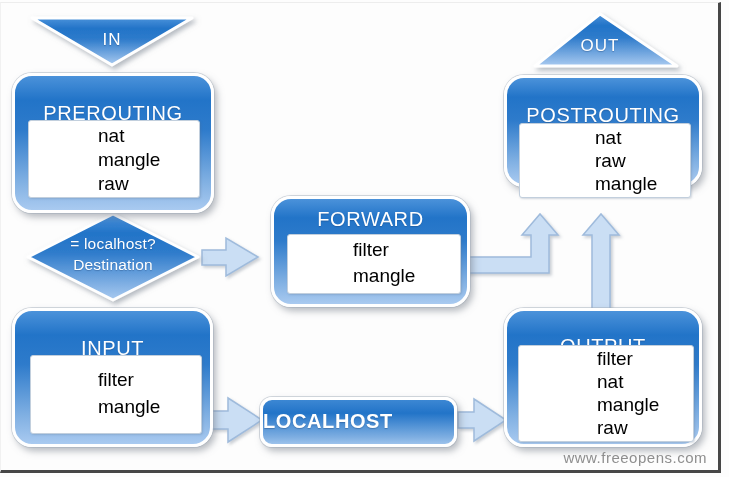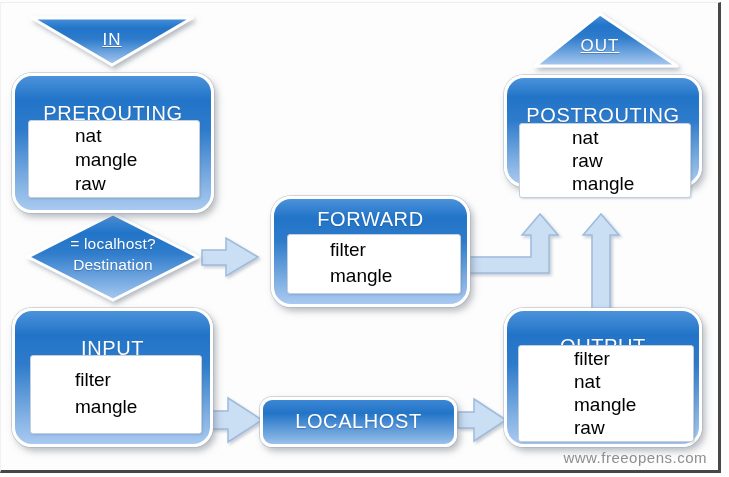--- a/index.html
+++ b/index.html
@@ -27,35 +27,36 @@
   }
   .node-header{
     color:var(--text-on-blue,#ffffff);font-size:20px;letter-spacing:.6px;
     text-align:center;padding-top:26px;
     text-shadow:0 1px 1px rgba(25,60,110,.35);
   }
   .inner{
     position:absolute;background:#ffffff;border:1px solid #c2cfdd;
     border-radius:3px;box-shadow:1px 1px 2px rgba(90,110,140,.25);
   }
-  .items{font-size:19px;color:var(--table-text,#000000);}
+  .items{font-size:19px;color:var(--table-text,#000000);margin-left:23px;}
   .items div{white-space:nowrap;}
   .pill{
     position:absolute;box-sizing:border-box;z-index:2;
     border:3px solid #ffffff;border-radius:12px;
     background:linear-gradient(180deg,#3c87d3 0%,#2274c8 30%,#7fafe2 85%,#9cc2ec 100%);
     box-shadow:0 0 0 1px rgba(160,170,185,.45),3px 4px 7px rgba(110,118,130,.5);
-    color:#fff;font-size:20px;letter-spacing:.6px;text-align:center;
+    color:#fff;font-size:20px;letter-spacing:.6px;text-align:left;
     text-shadow:0 1px 1px rgba(25,60,110,.35);
+    font-weight:bold;
   }
   .shape-label{
     position:absolute;z-index:3;color:var(--text-on-blue,#ffffff);
     text-align:center;text-shadow:0 1px 1px rgba(25,60,110,.35);
   }
-  .lbl-in,.lbl-out{font-size:17px;letter-spacing:1px;text-decoration:underline;}
+  .lbl-in,.lbl-out{font-size:17px;letter-spacing:1px;}
   .lbl-decision{font-size:15.5px;line-height:21px;letter-spacing:.2px;}
   .watermark{
     position:absolute;right:22px;top:449px;z-index:3;
     color:var(--watermark-gray,#8e8e8e);font-size:15px;letter-spacing:.5px;
   }
 </style>
 </head>
 <body style="--box-blue-gloss: #4b92da; --box-blue-top: #2274c8; --box-blue-bottom: #a9caf0; --arrow-fill: #cadef4; --arrow-edge: #9fbbdc; --text-on-blue: #ffffff; --table-text: #000000; --watermark-gray: #8e8e8e;">
 
 <div class="stage">

